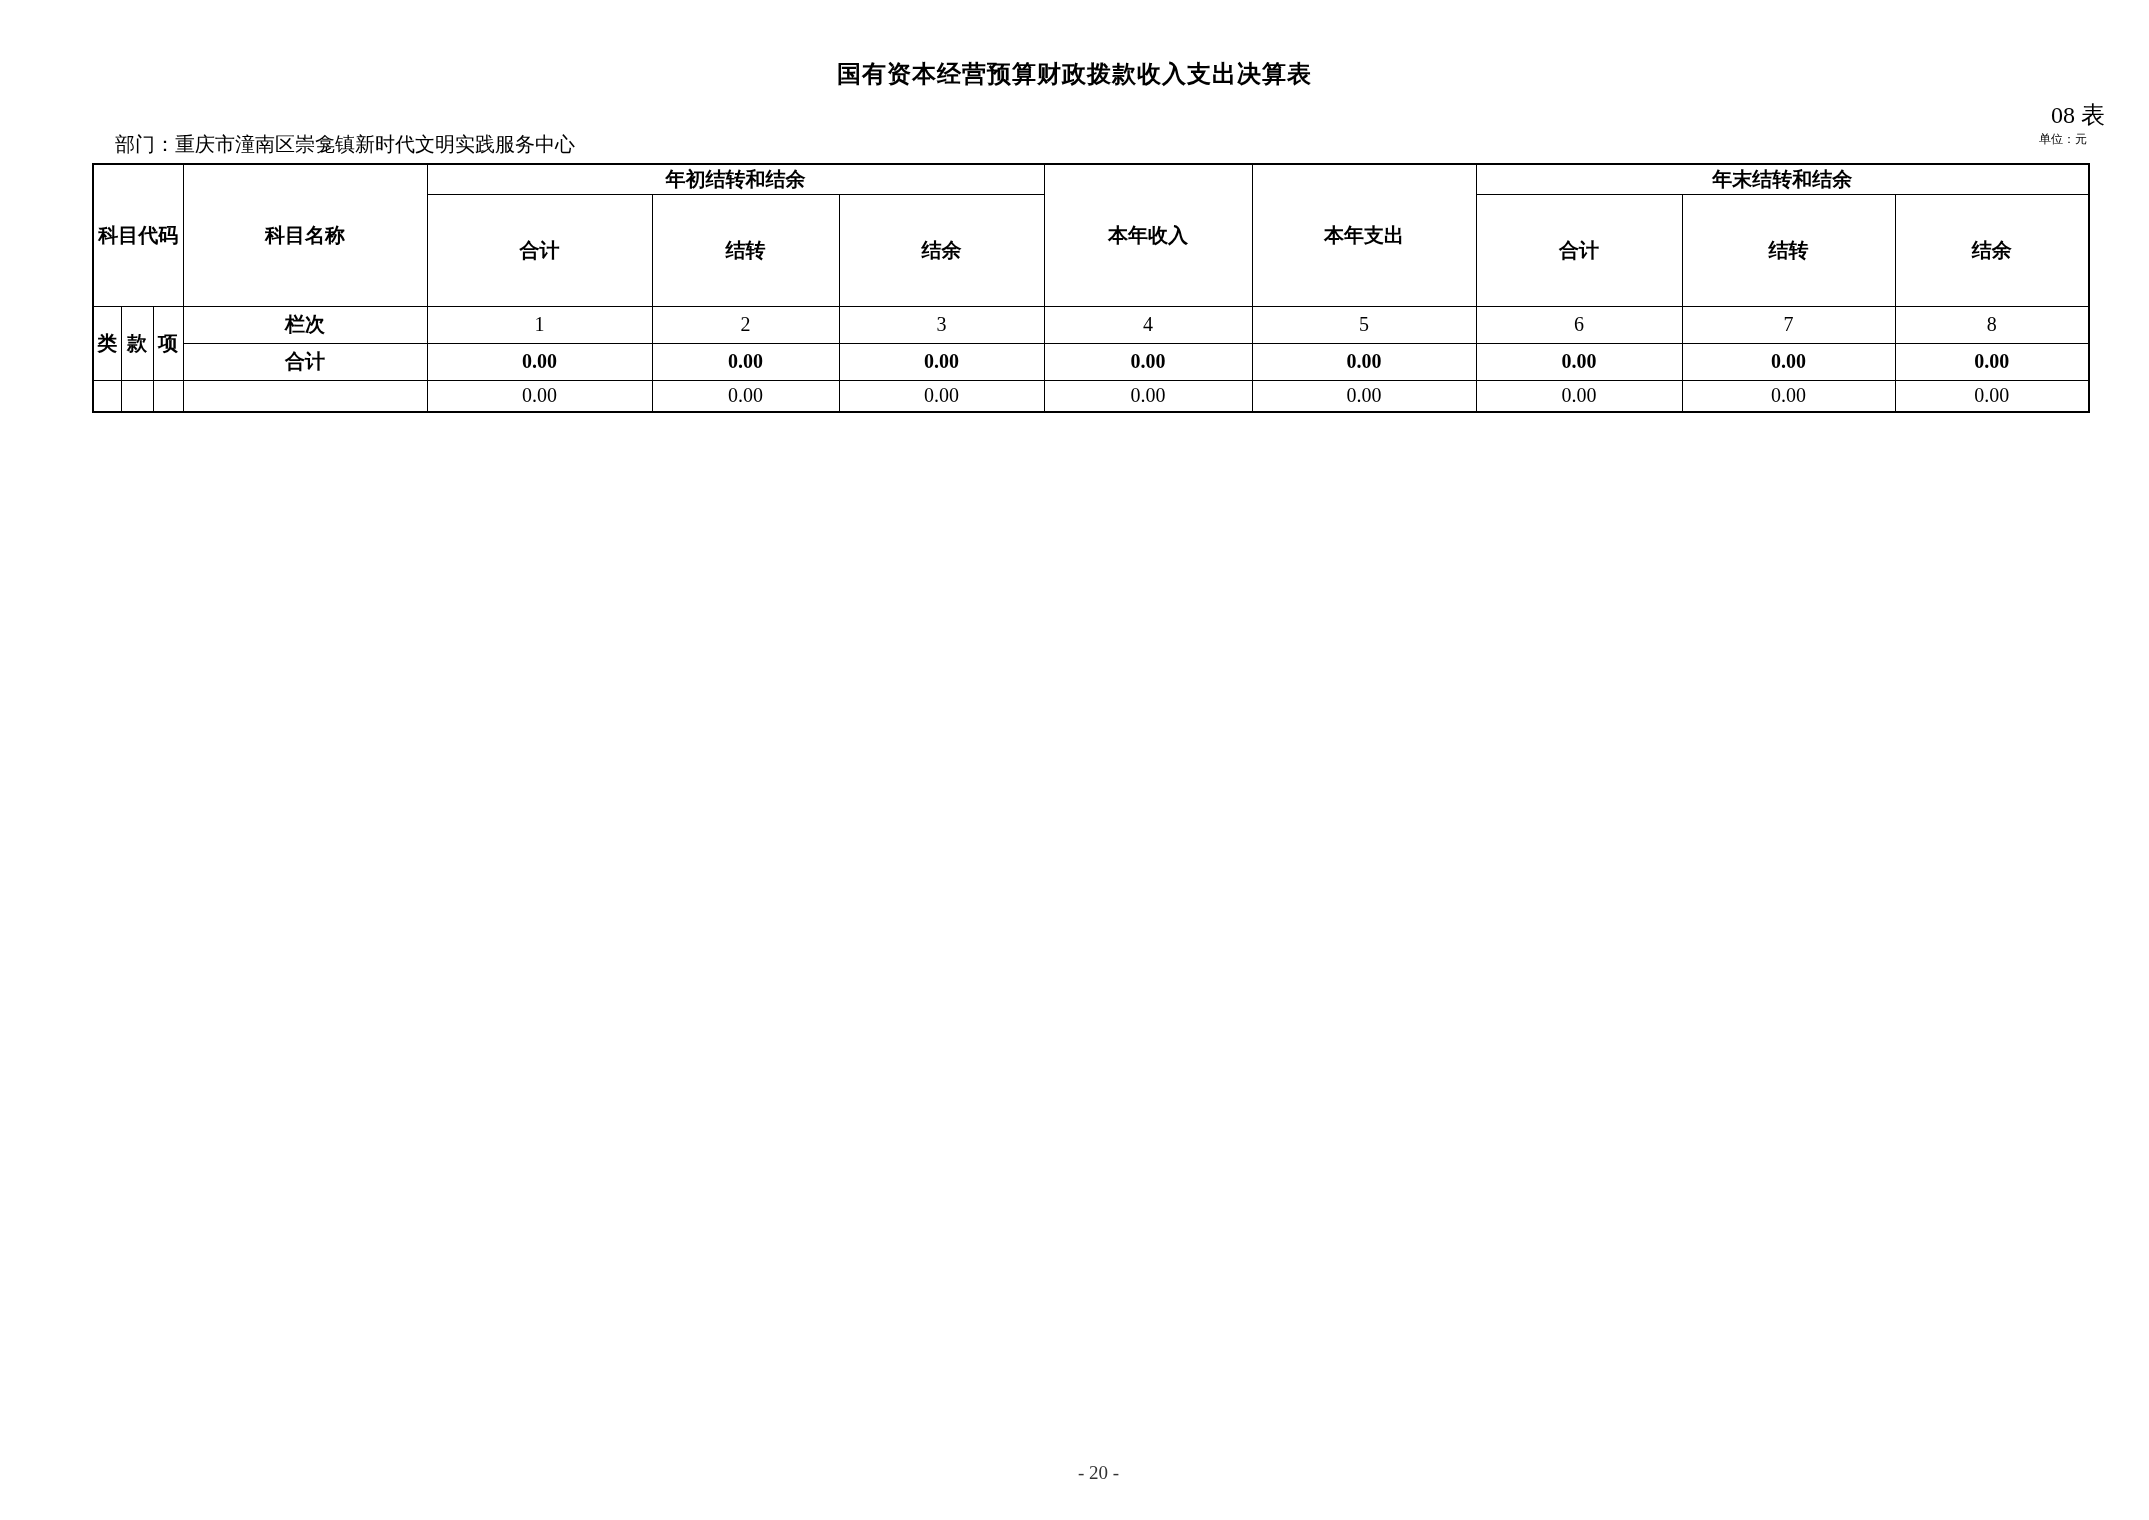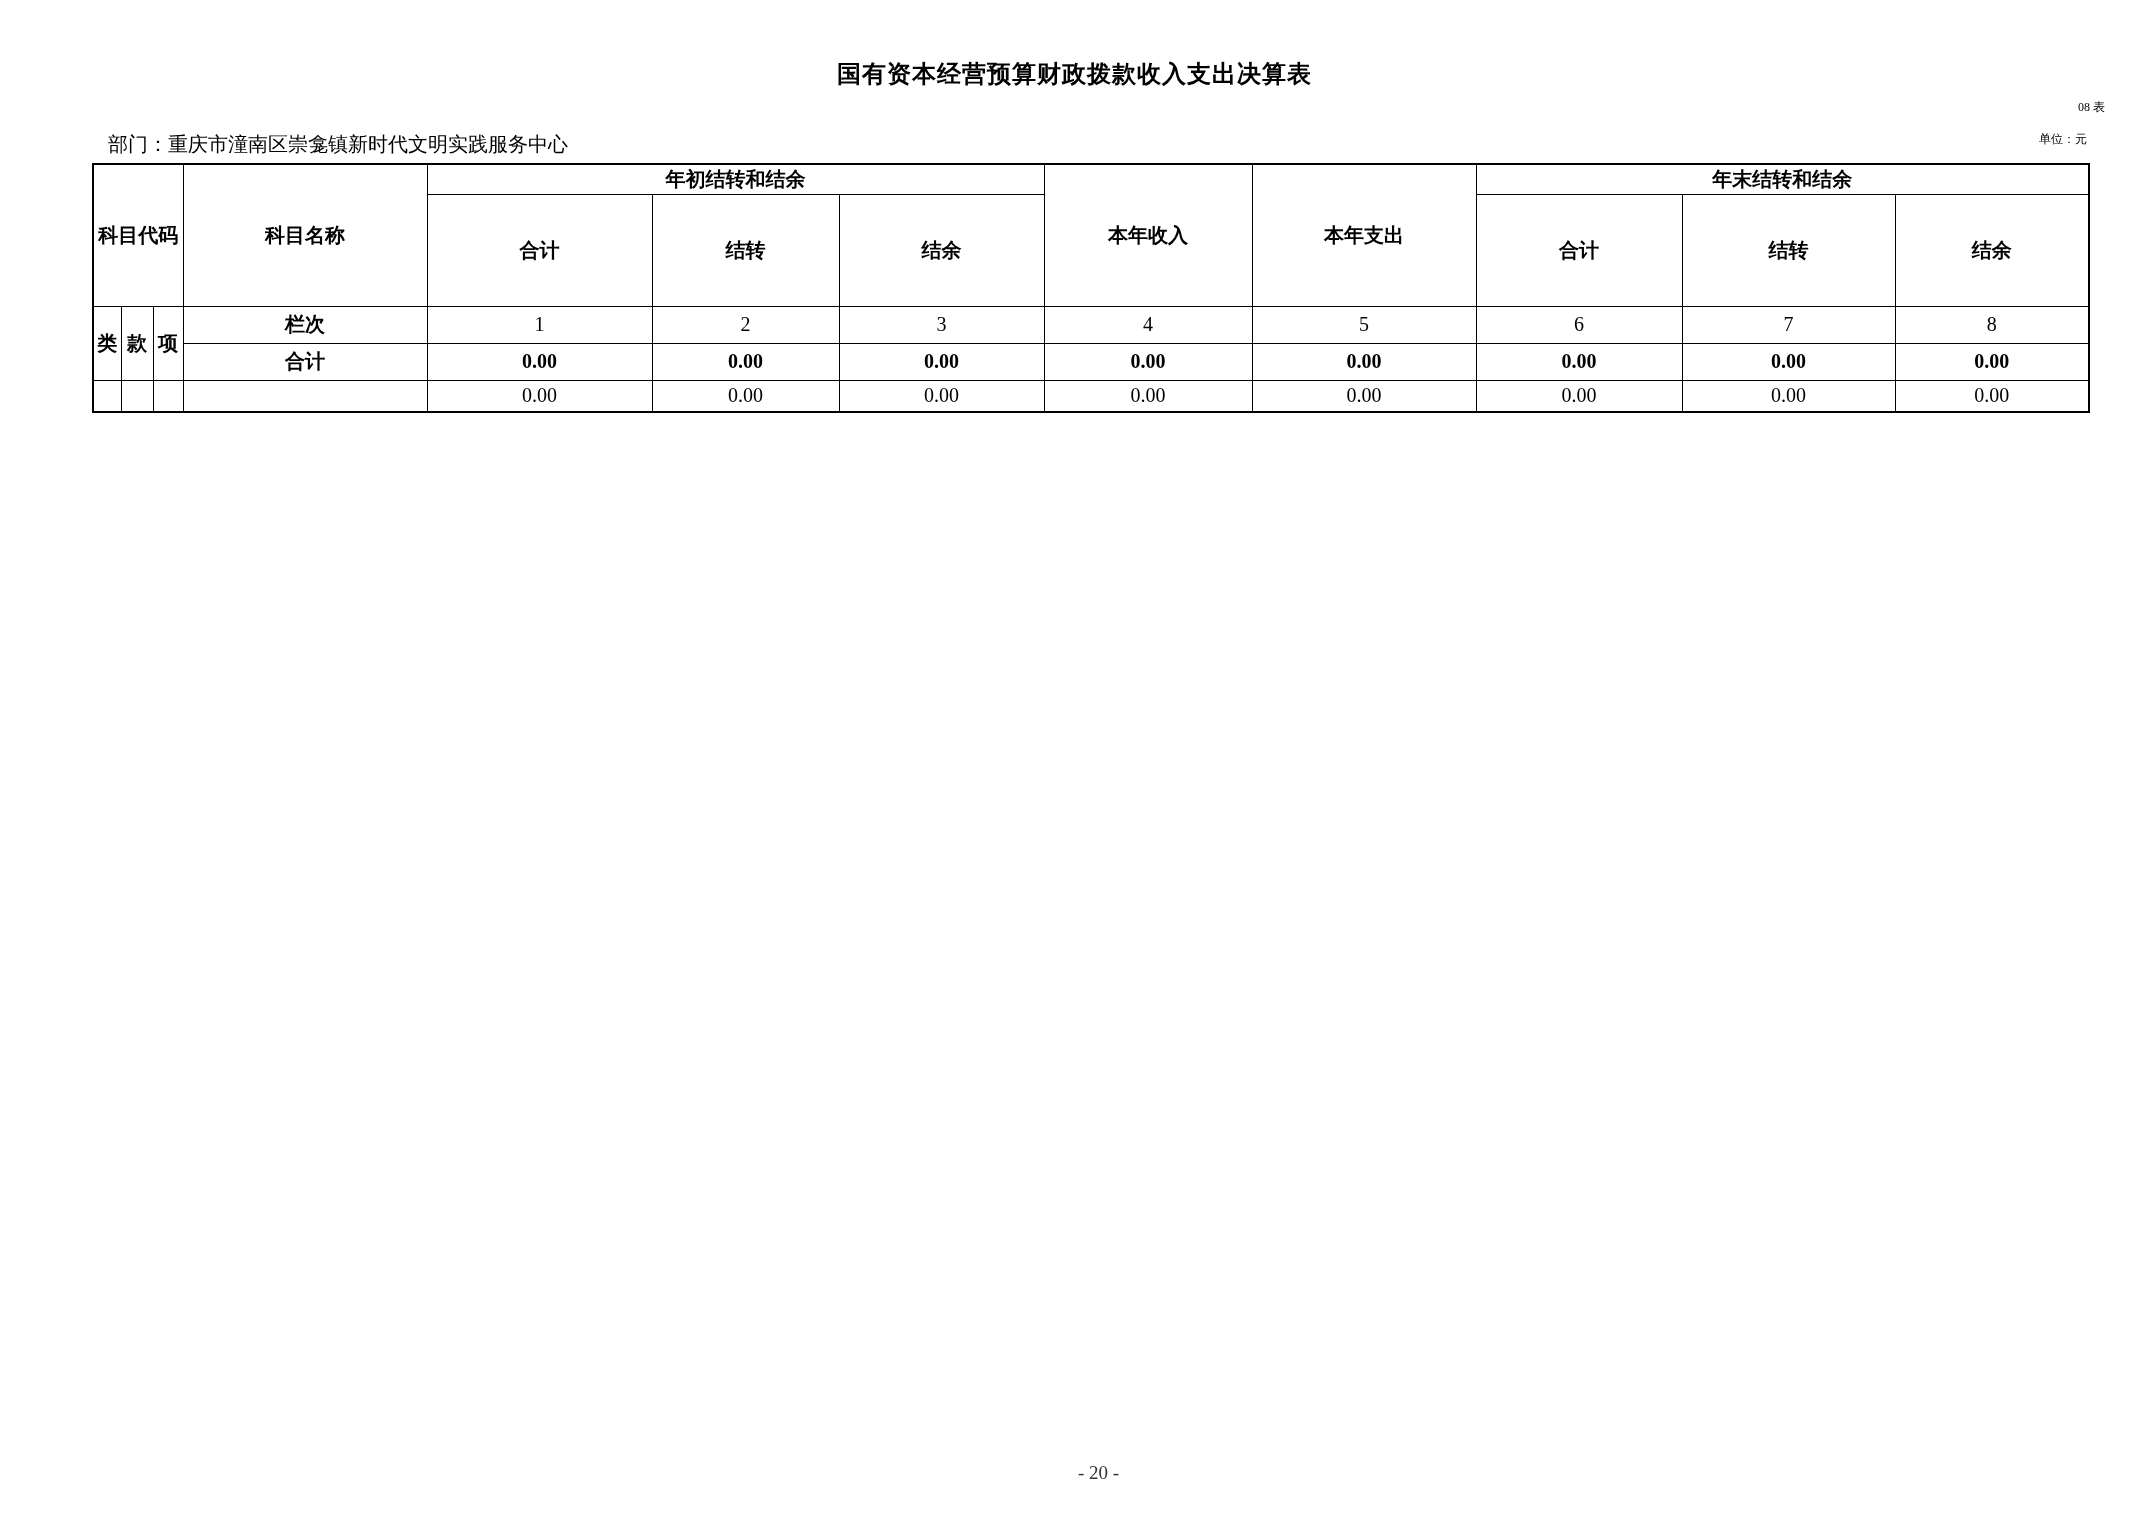--- a/index.html
+++ b/index.html
@@ -22,26 +22,26 @@
     width: 100%;
     text-align: center;
     font-size: 24px;
     font-weight: bold;
     letter-spacing: 1px;
   }
   .table-no {
     position: absolute;
     top: 99px;
     right: 44px;
-    font-size: 12px;
+    font-size: 24px;
   }
   .dept-line {
     position: absolute;
     top: 131px;
-    left: 108px;
+    left: 115px;
     font-size: 20px;
   }
   .unit-line {
     position: absolute;
     top: 131px;
     right: 62px;
     font-size: 12px;
   }
   table.accounts {
     position: absolute;

